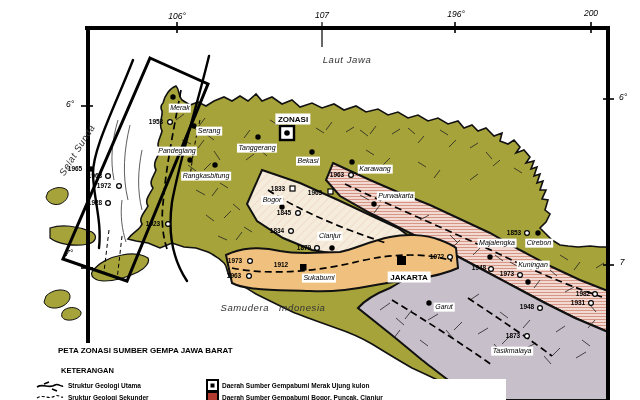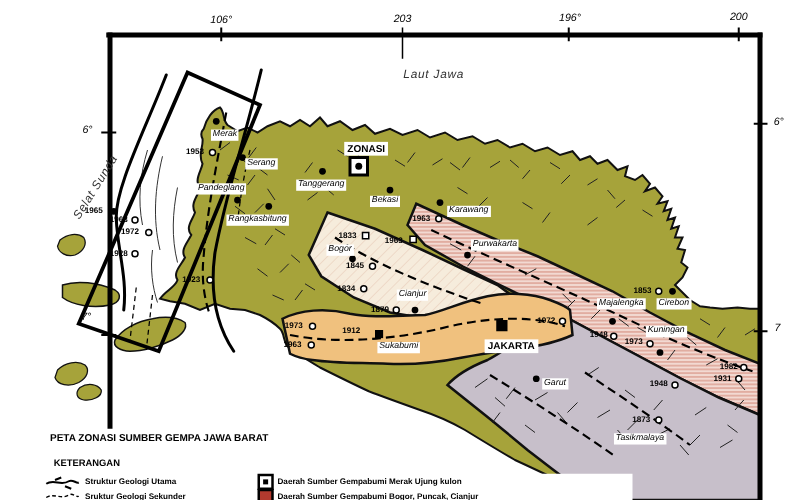--- a/index.html
+++ b/index.html
@@ -5,21 +5,21 @@
   html,body{margin:0;padding:0;background:#fff;}
   body{width:640px;height:400px;overflow:hidden;}
   #stage{position:relative;width:640px;height:400px;background:#fde047;font-family:"Liberation Sans",sans-serif;}
   #stage svg{position:absolute;left:0;top:0;}
   .lb{position:absolute;transform:translate(-50%,-50%);white-space:nowrap;color:#000;}
   .city{font:italic 7px/1.25 "Liberation Sans",sans-serif;background:#fff;padding:0 1.5px;}
   .cap{font:bold 8px/1.25 "Liberation Sans",sans-serif;background:#fff;padding:0.5px 2.5px;}
   .year{font:bold 6.5px/1.1 "Liberation Sans",sans-serif;}
   .sea{font:italic 9.5px/1.2 "Liberation Sans",sans-serif;color:#333;letter-spacing:.6px;white-space:pre;background:transparent;}
   .deg{font:italic 8.5px/1 "Liberation Sans",sans-serif;}
-  .ttl{position:absolute;font:bold 8px/1.2 "Liberation Sans",sans-serif;white-space:nowrap;color:#000;}
+  .ttl{position:absolute;font:bold 8px/1.2 "Liberation Sans",sans-serif;white-space:nowrap;color:#000;margin-left:18px;}
   .leg{position:absolute;font:bold 6.5px/1.2 "Liberation Sans",sans-serif;white-space:nowrap;color:#000;}
   .rot{transform:translate(-50%,-50%) rotate(-58deg);}
 </style>
 </head>
 <body>
 
 <div id="stage">
   <svg width="640" height="400" viewBox="0 0 640 400">
     <defs>
       <pattern id="pinkH" width="4" height="3" patternUnits="userSpaceOnUse">
@@ -130,30 +130,31 @@
       <rect x="216" y="379" width="290" height="21" fill="#fff"></rect>
       <path fill="none" stroke="#000" stroke-width="1.6" d="M37,387 C43,383 49,389 55,385 C58,383 61,387 63,386 M44,384 l5,-2 M52,389 l5,2"></path>
       <path fill="none" stroke="#000" stroke-width="1.1" stroke-dasharray="3 2" d="M37,398 C43,394 49,400 55,396 C58,394 61,398 63,397"></path>
       <rect x="207" y="380" width="11" height="11" fill="#fff" stroke="#000" stroke-width="2"></rect>
       <rect x="210.5" y="383.5" width="4" height="4" fill="#000"></rect>
       <rect x="207" y="392" width="11" height="11" stroke="#000" stroke-width="2" fill="#b23a2e"></rect>
     </g>
   </svg>
 
   <div class="lb deg" style="left:177px;top:16px;">106°</div>
-  <div class="lb deg" style="left:322px;top:15px;">203</div>
+  <div class="lb deg" style="left:322px;top:15px;">107</div>
   <div class="lb deg" style="left:456px;top:14px;">196°</div>
   <div class="lb deg" style="left:591px;top:13px;">200</div>
   <div class="lb deg" style="left:70px;top:104px;">6°</div>
   <div class="lb deg" style="left:69px;top:253px;">7°</div>
   <div class="lb deg" style="left:623px;top:97px;">6°</div>
   <div class="lb deg" style="left:622px;top:262px;">7</div>
 
   <div class="lb sea" style="left:347px;top:60px;font-style:italic;">Laut Jawa</div>
   <div class="lb sea rot" style="left:77px;top:150px;">Selat Sunda</div>
+  <div class="lb sea" style="left:273px;top:308px;">Samudera   Indonesia</div>
 
   <div class="lb city" style="left:180px;top:108px;">Merak</div>
   <div class="lb city" style="left:209px;top:131px;">Serang</div>
   <div class="lb city" style="left:177px;top:151px;">Pandeglang</div>
   <div class="lb city" style="left:206px;top:176px;">Rangkasbitung</div>
   <div class="lb cap" style="left:293px;top:119px;">ZONASI</div>
   <div class="lb city" style="left:257px;top:148px;">Tanggerang</div>
   <div class="lb city" style="left:308px;top:161px;">Bekasi</div>
   <div class="lb city" style="left:375px;top:169px;">Karawang</div>
   <div class="lb city" style="left:396px;top:196px;">Purwakarta</div>

